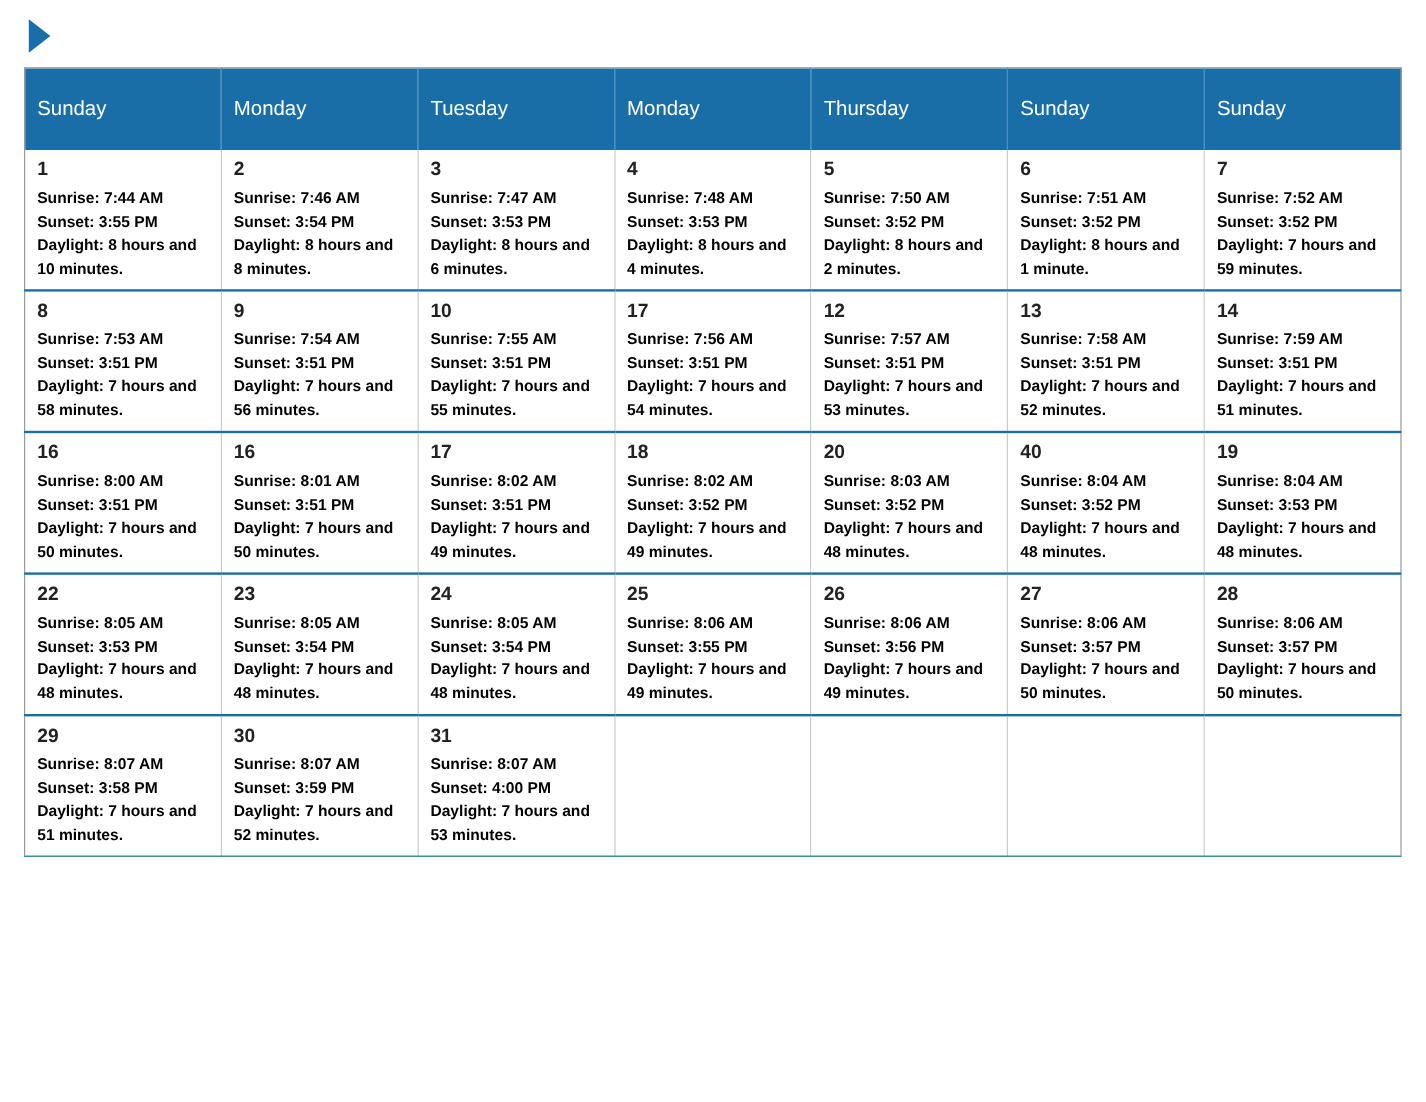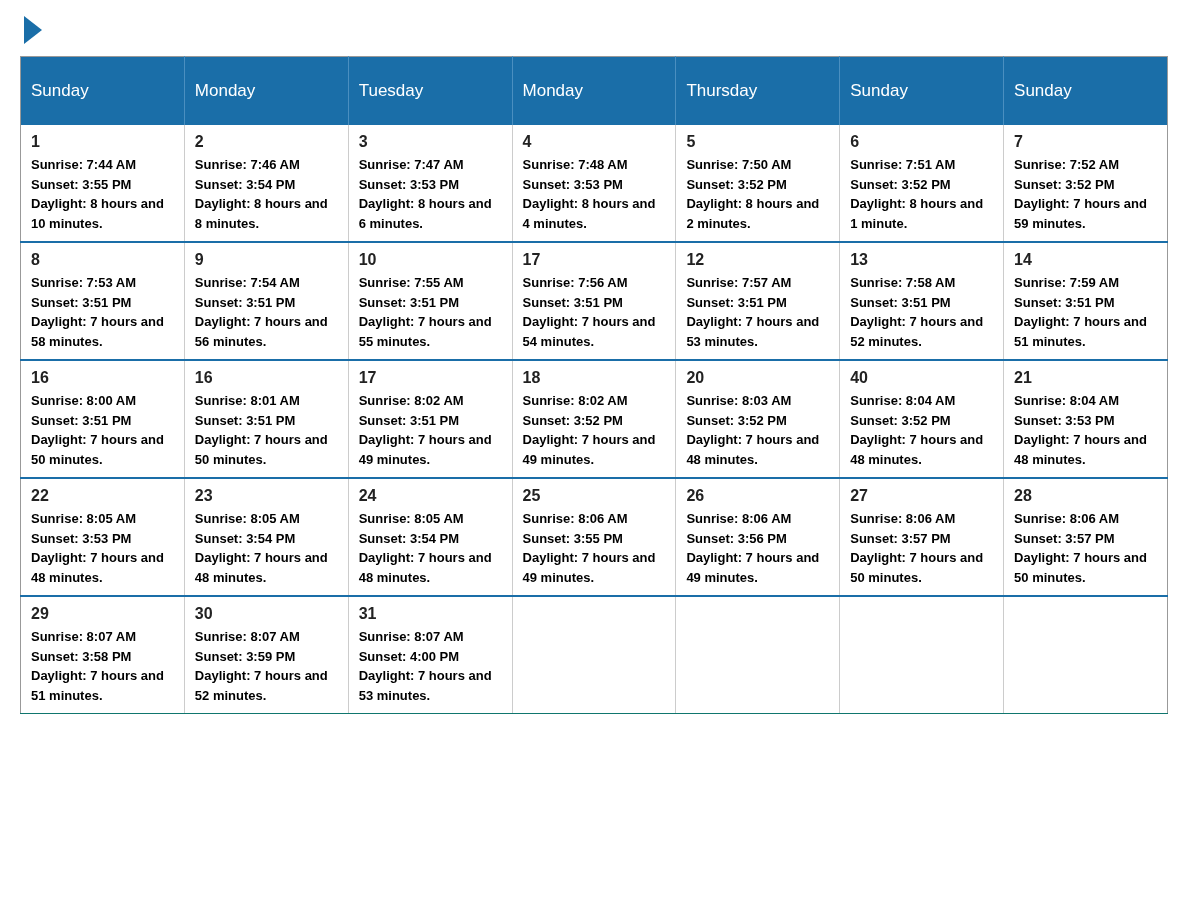--- a/index.html
+++ b/index.html
@@ -221,21 +221,21 @@
         </td>
         <td>
           <span class="day-number">20</span>
           <div class="day-info">Sunrise: 8:03 AM<br>Sunset: 3:52 PM<br>Daylight: 7 hours and 48 minutes.</div>
         </td>
         <td>
           <span class="day-number">40</span>
           <div class="day-info">Sunrise: 8:04 AM<br>Sunset: 3:52 PM<br>Daylight: 7 hours and 48 minutes.</div>
         </td>
         <td>
-          <span class="day-number">21</span>
+          <span class="day-number">19</span>
           <div class="day-info">Sunrise: 8:04 AM<br>Sunset: 3:53 PM<br>Daylight: 7 hours and 48 minutes.</div>
         </td>
       </tr>
       <tr>
         <td>
           <span class="day-number">22</span>
           <div class="day-info">Sunrise: 8:05 AM<br>Sunset: 3:53 PM<br>Daylight: 7 hours and 48 minutes.</div>
         </td>
         <td>
           <span class="day-number">23</span>

